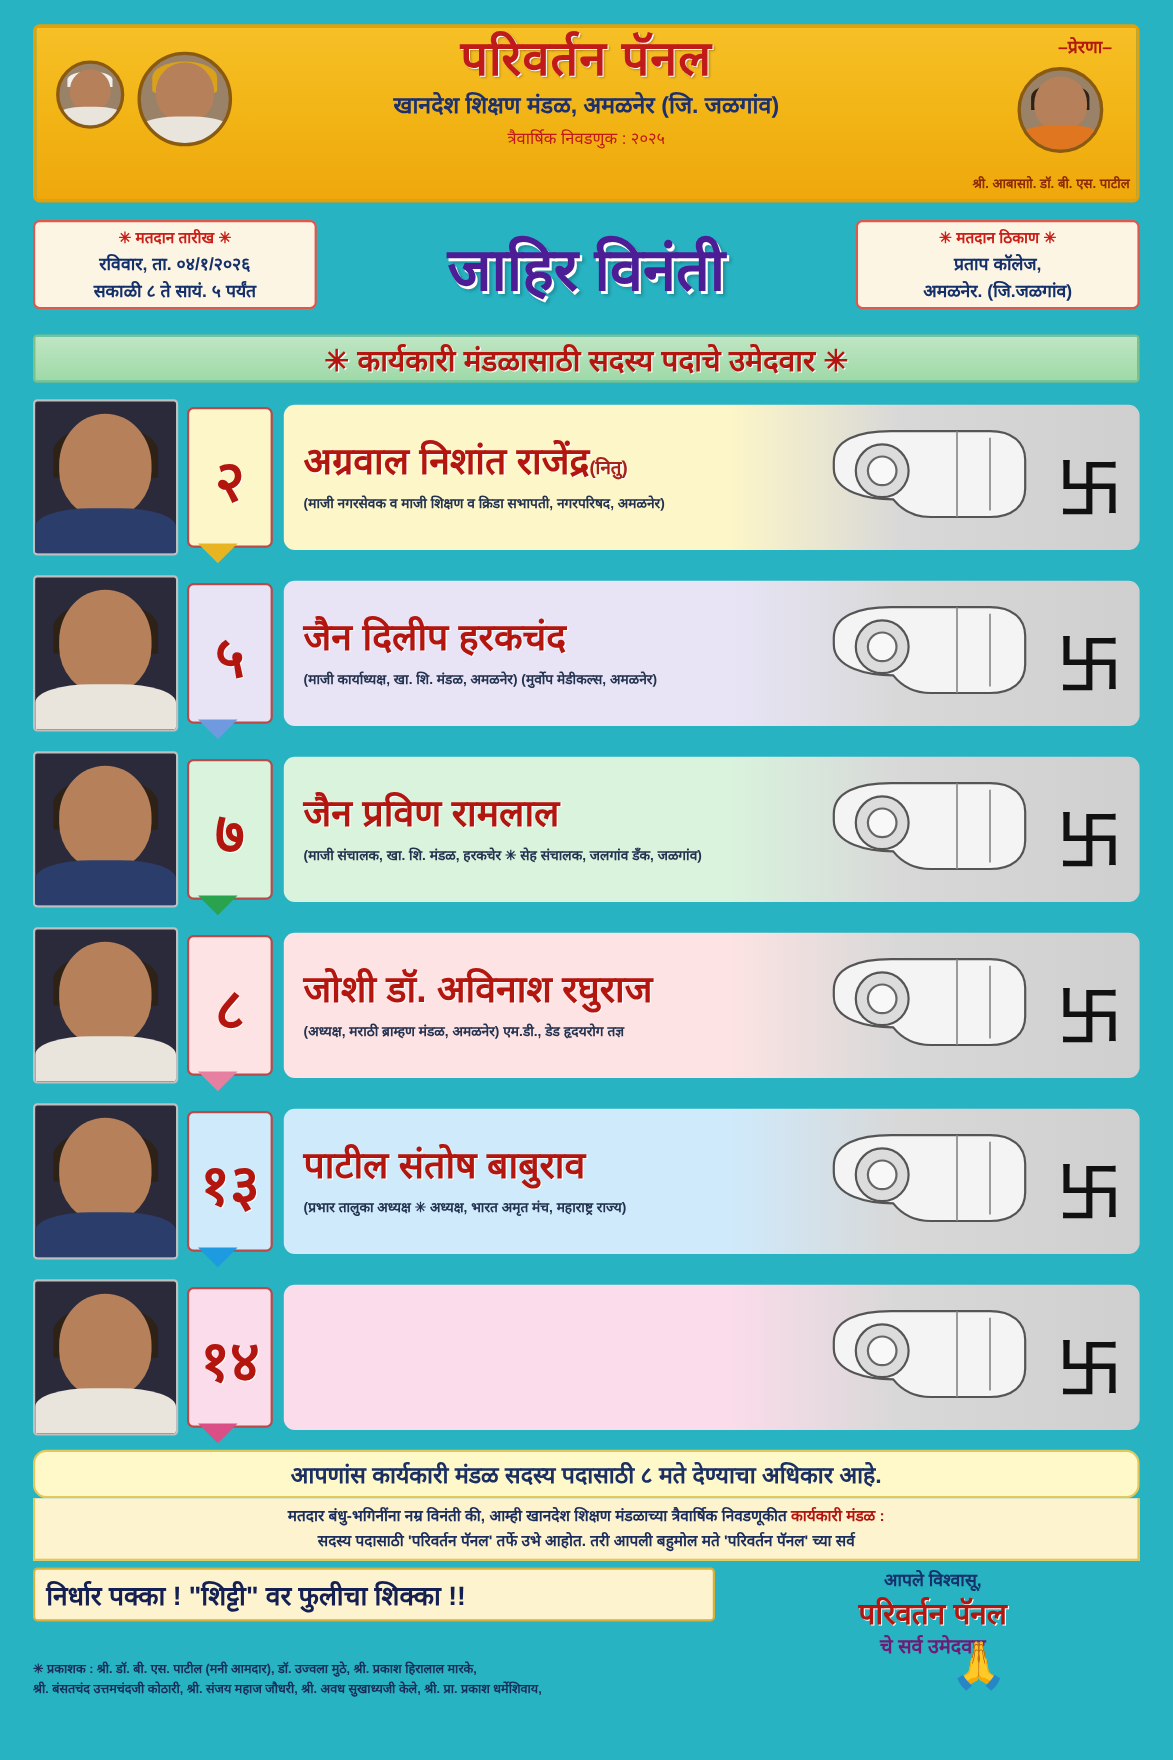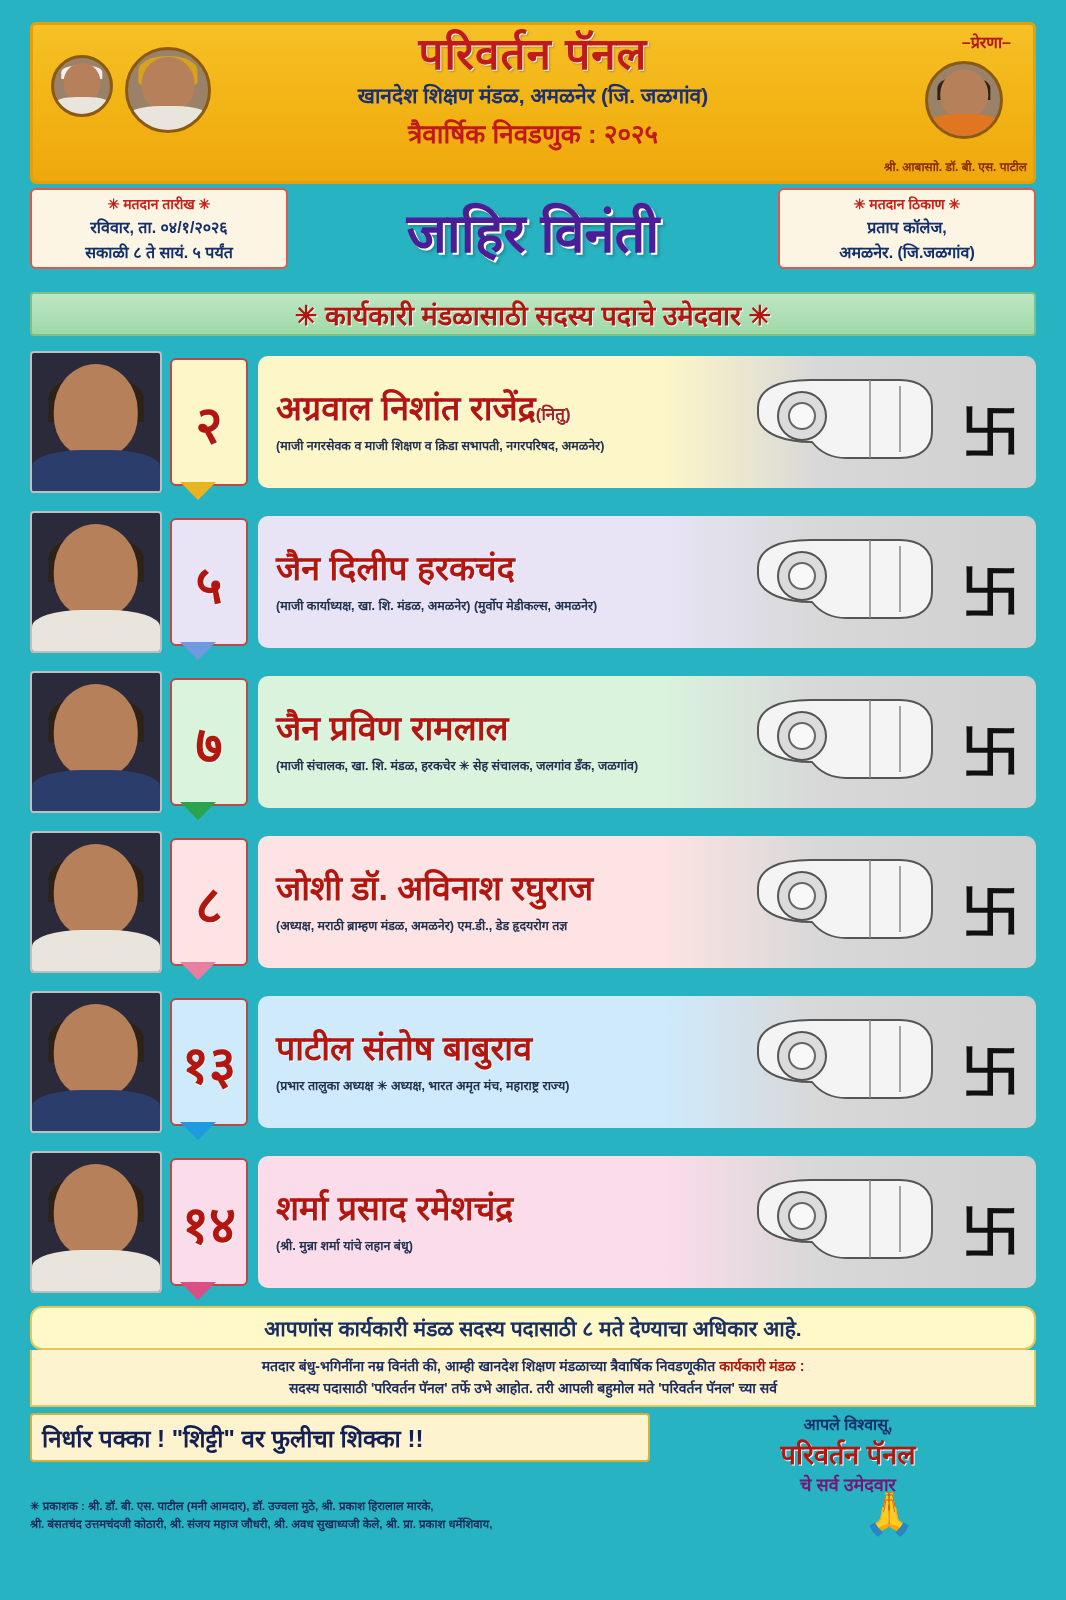--- a/index.html
+++ b/index.html
@@ -50,35 +50,35 @@
   .hdr-center { text-align: center; padding-top: 6px; }
   .hdr-title {
     font-size: 44px; font-weight: bold; color: #c01a1a;
     letter-spacing: 1px; text-shadow: 1px 1px 0 #fff, 2px 2px 2px rgba(0,0,0,.25);
     line-height: 1.05;
   }
   .hdr-sub {
     font-size: 21px; font-weight: bold; color: #1c2f6e; margin-top: 4px;
   }
   .hdr-sub2 {
-    font-size: 26px; font-weight: bold; color: #c01a1a; margin-top: 6px;
+    font-size: 15px; font-weight: normal; color: #c01a1a; margin-top: 6px;
   }
   .hdr-prerana {
     position: absolute; right: 22px; top: 6px;
     font-size: 16px; color: #b3190f; font-weight: bold;
   }
   .hdr-name {
     position: absolute; right: 6px; bottom: 6px;
     font-size: 12px; color: #8c2a04; font-weight: bold;
   }
 
   
   .inforow {
     display: flex; align-items: flex-start; justify-content: center;
-    margin-top: 4px; height: 96px; gap: 20px;
+    margin-top: 16px; height: 96px; gap: 20px;
   }
   .infobox {
     width: 258px; border: 2px solid #e0574c; border-radius: 6px;
     background: #fdf5e3; padding: 4px 6px; text-align: center;
   }
   .infobox .ttl { color: #c9201a; font-size: 14px; font-weight: bold; }
   .infobox .ln { color: #14306b; font-size: 16px; font-weight: bold; margin-top: 3px; }
   .jahir {
     flex: 1; text-align: center; padding-top: 6px;
   }
@@ -360,24 +360,20 @@
           <div class="face ">
             <div class="hair"></div>
             <div class="skin"></div>
             <div class="body"></div>
           </div>
         </div>
         <div class="numbox" style="background:#fbdcea;--tri:#d94f86">
           <span class="num">१४</span>
         </div>
         <div class="cbody" style="background:linear-gradient(90deg,#fbdcea 0%,#fbdcea 52%,#d8d8d8 72%,#cfcfcf 100%)">
-          <div class="ctext">
-            <div class="cname"><span>शर्मा प्रसाद रमेशचंद्र</span><span class="alias"></span></div>
-            <div class="cdesc">(श्री. मुन्ना शर्मा यांचे लहान बंधू)</div>
-          </div>
           <div class="whistle"><svg width="190" height="110" viewBox="0 0 190 110">
               <path d="M8 42 C8 22 30 14 60 14 L150 14 C170 14 182 24 182 40 L182 66 C182 82 170 92 150 92 L96 92 C80 92 70 86 62 76 C40 76 8 70 8 48 Z" fill="#f4f4f4" stroke="#555" stroke-width="2"></path>
               <circle cx="52" cy="50" r="24" fill="#dcdcdc" stroke="#555" stroke-width="2"></circle>
               <circle cx="52" cy="50" r="13" fill="#f8f8f8" stroke="#666" stroke-width="2"></circle>
               <path d="M120 14 L120 92" stroke="#888" stroke-width="1.5" fill="none"></path>
               <path d="M150 20 L150 86" stroke="#888" stroke-width="1.5" fill="none"></path>
             </svg></div>
           <div class="swastik">卐</div>
         </div>
       </div>

